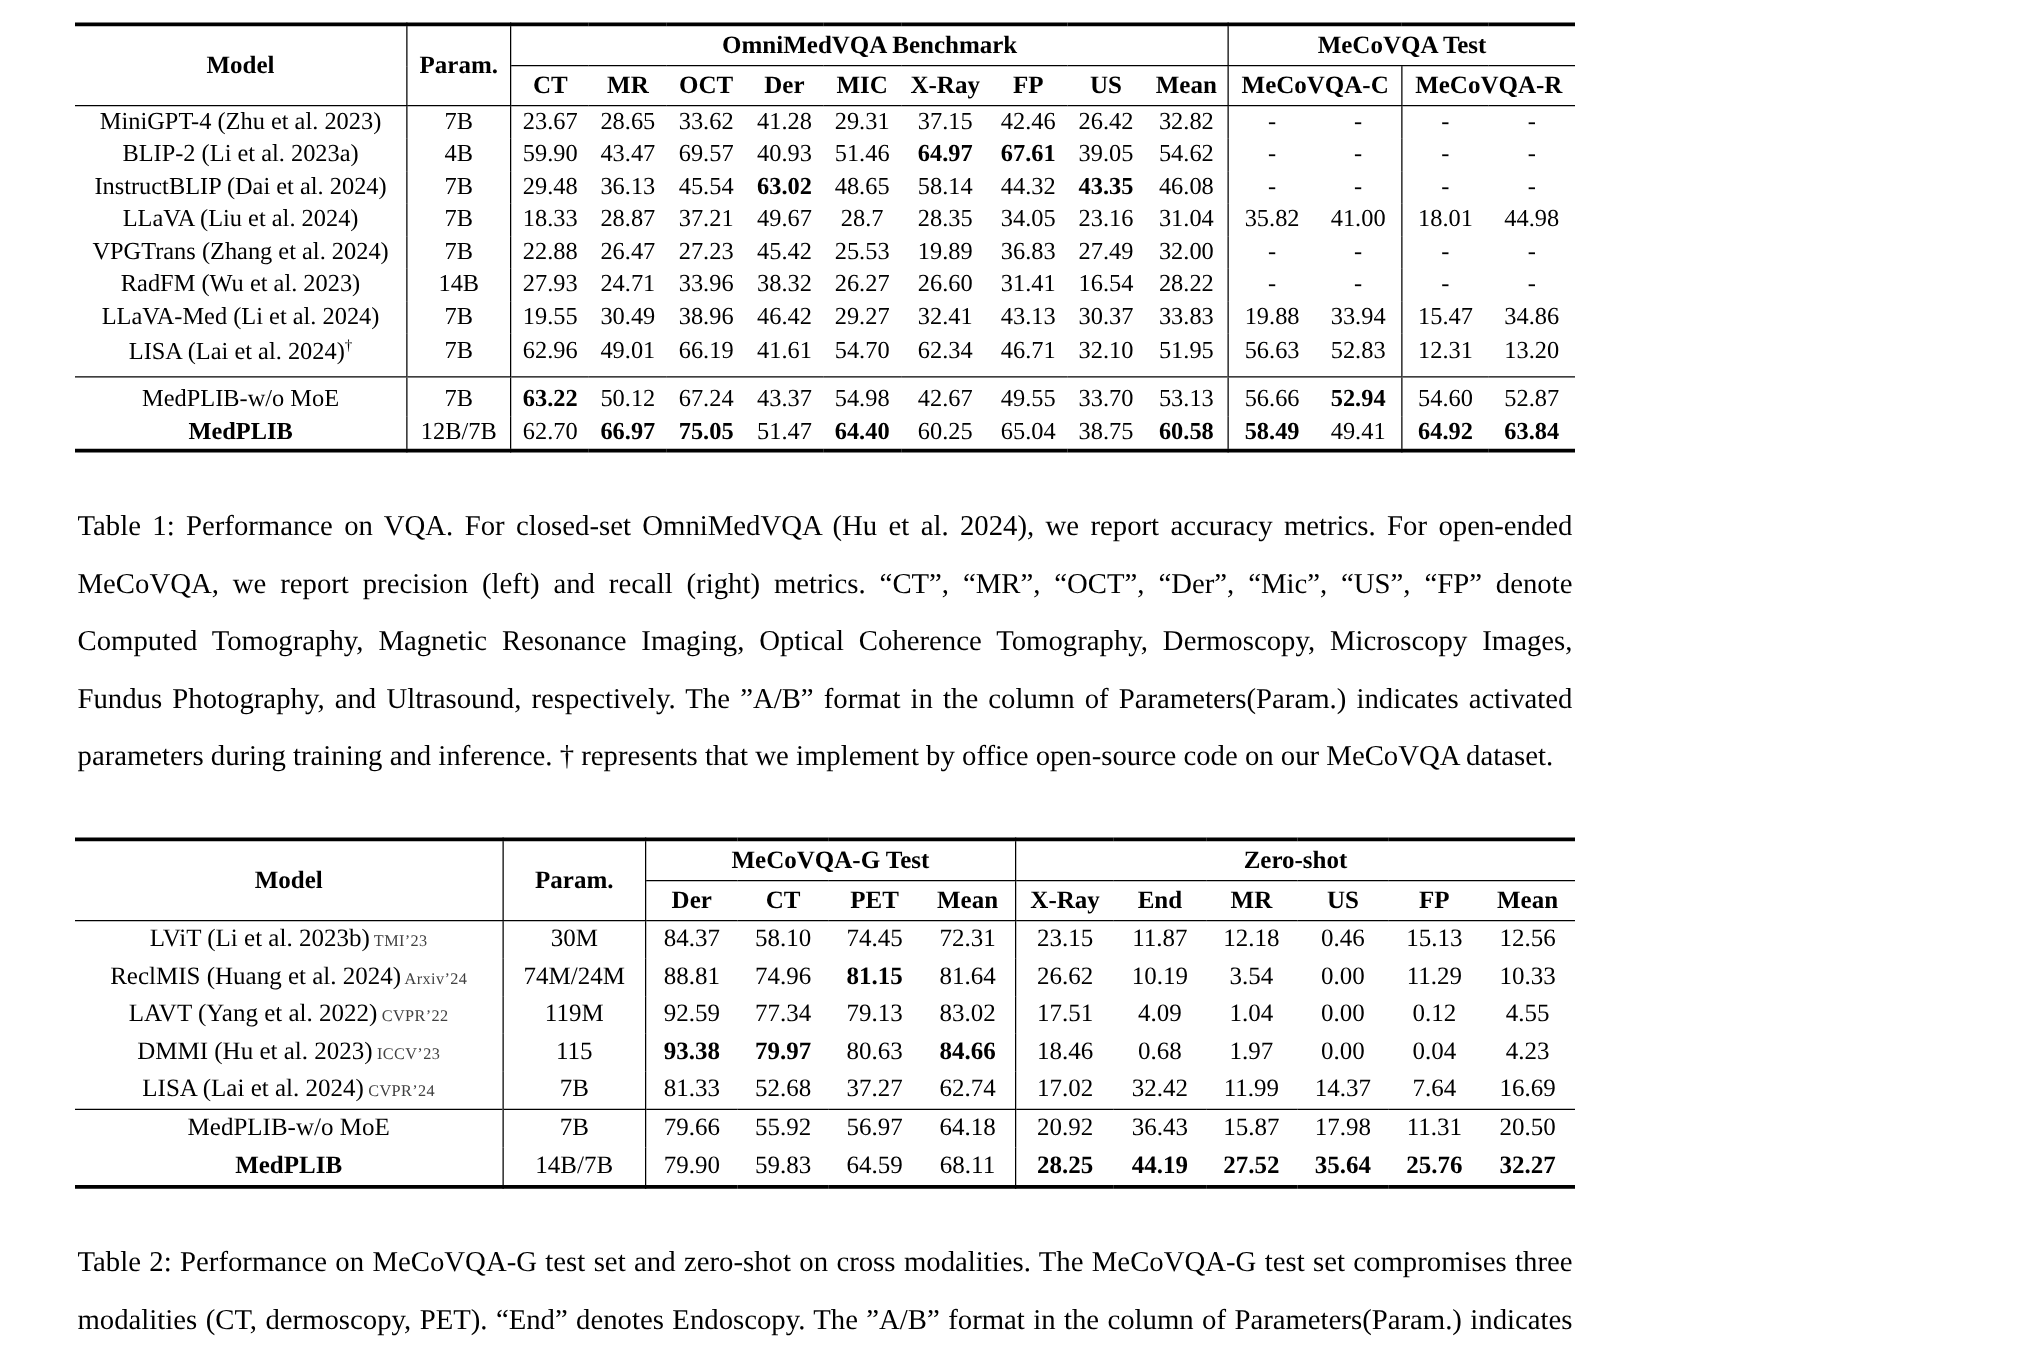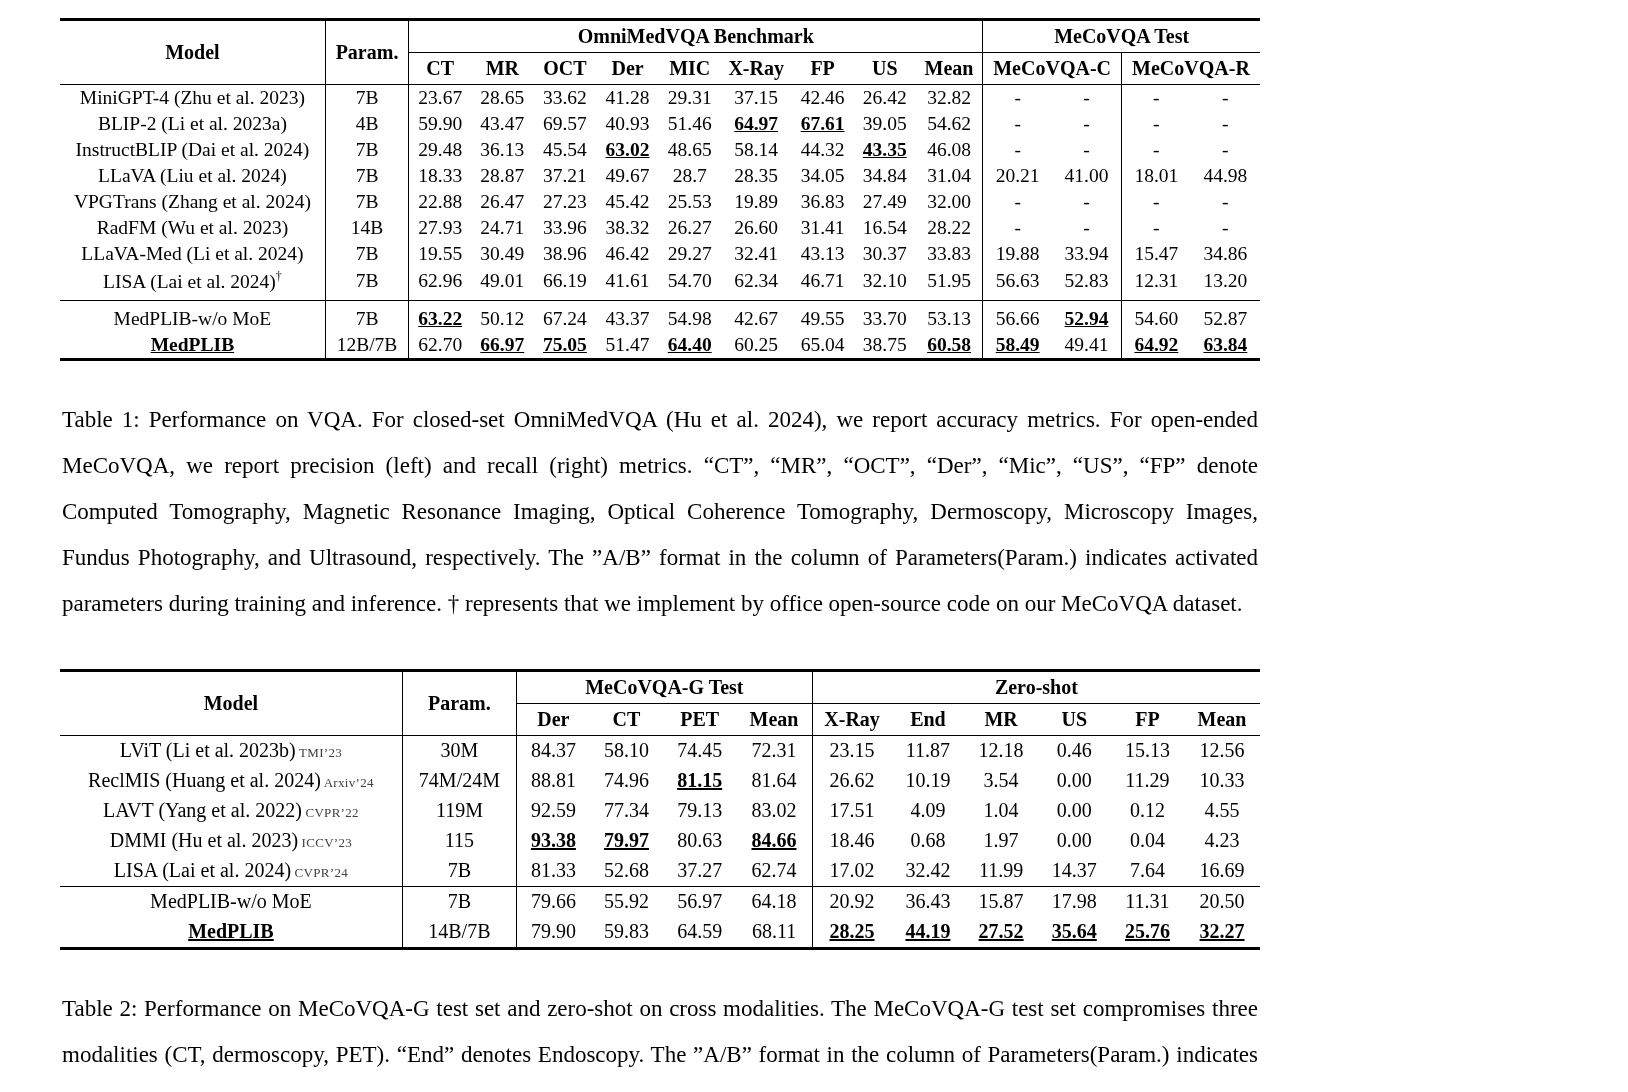--- a/index.html
+++ b/index.html
@@ -32,21 +32,21 @@
   table.tbl td {
     font-size: 19.5px;
     padding: 2px 5px;
     text-align: center;
     white-space: nowrap;
   }
   #table2 td { font-size: 20px; padding: 3.5px 5px; }
   .vr  { border-right: 1px solid #000; }
   .bb  { border-bottom: 1.5px solid #000; }
   .mid { border-bottom: 1px solid #000; }
-  .b   { font-weight: bold; text-decoration: underline; }
+  .b   { font-weight: bold; }
   tr.sect-top td  { border-top: 1.5px solid #000; padding-top: 7px; }
   tr.sect-last td { padding-bottom: 7px; }
   thead tr.subhead th { padding-bottom: 4px; }
   .venue {
     font-size: 13px;
     color: #404040;
     letter-spacing: 0.3px;
   }
   sup.dg { font-size: 12px; }
   .caption {
@@ -148,23 +148,23 @@
           <tr>
             <td class="model-cell vr"><span>LLaVA (Liu et al. 2024)</span></td>
             <td class="vr">7B</td>
             <td>18.33</td>
             <td>28.87</td>
             <td>37.21</td>
             <td>49.67</td>
             <td>28.7</td>
             <td>28.35</td>
             <td>34.05</td>
-            <td>34.84</td>
+            <td>23.16</td>
             <td class="vr">31.04</td>
-            <td>20.21</td>
+            <td>35.82</td>
             <td class="vr">41.00</td>
             <td>18.01</td>
             <td>44.98</td>
           </tr>
           <tr>
             <td class="model-cell vr"><span>VPGTrans (Zhang et al. 2024)</span></td>
             <td class="vr">7B</td>
             <td>22.88</td>
             <td>26.47</td>
             <td>27.23</td>

